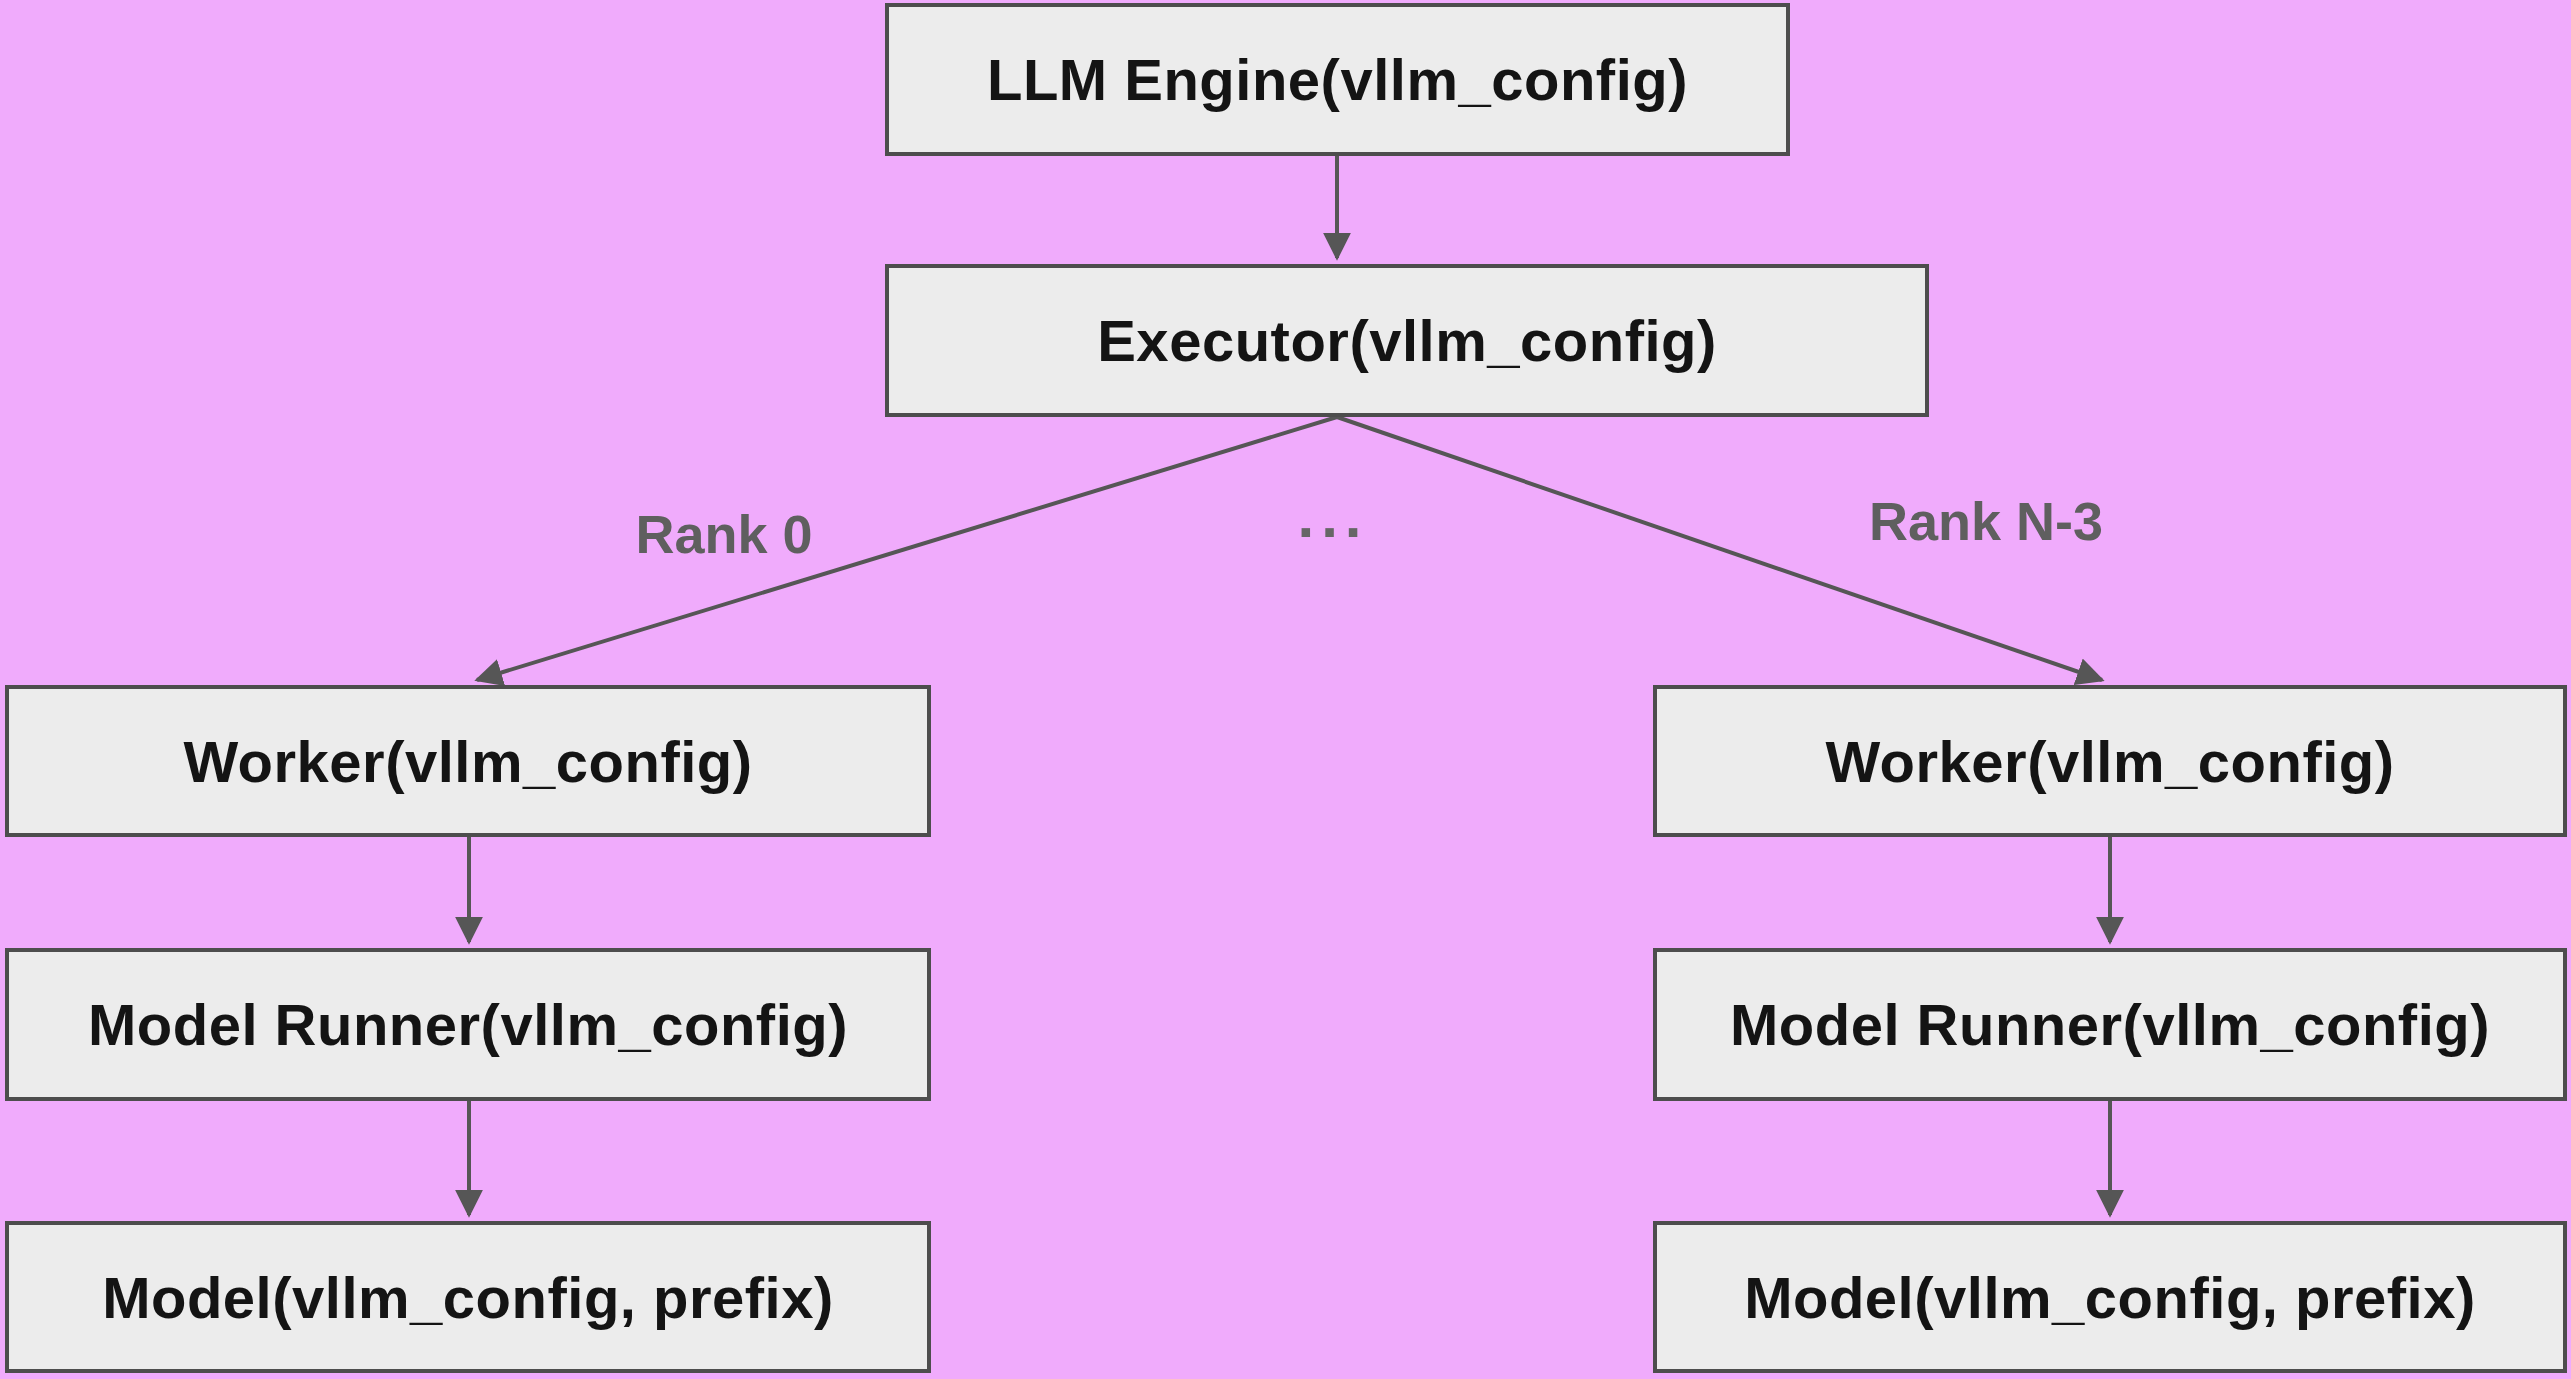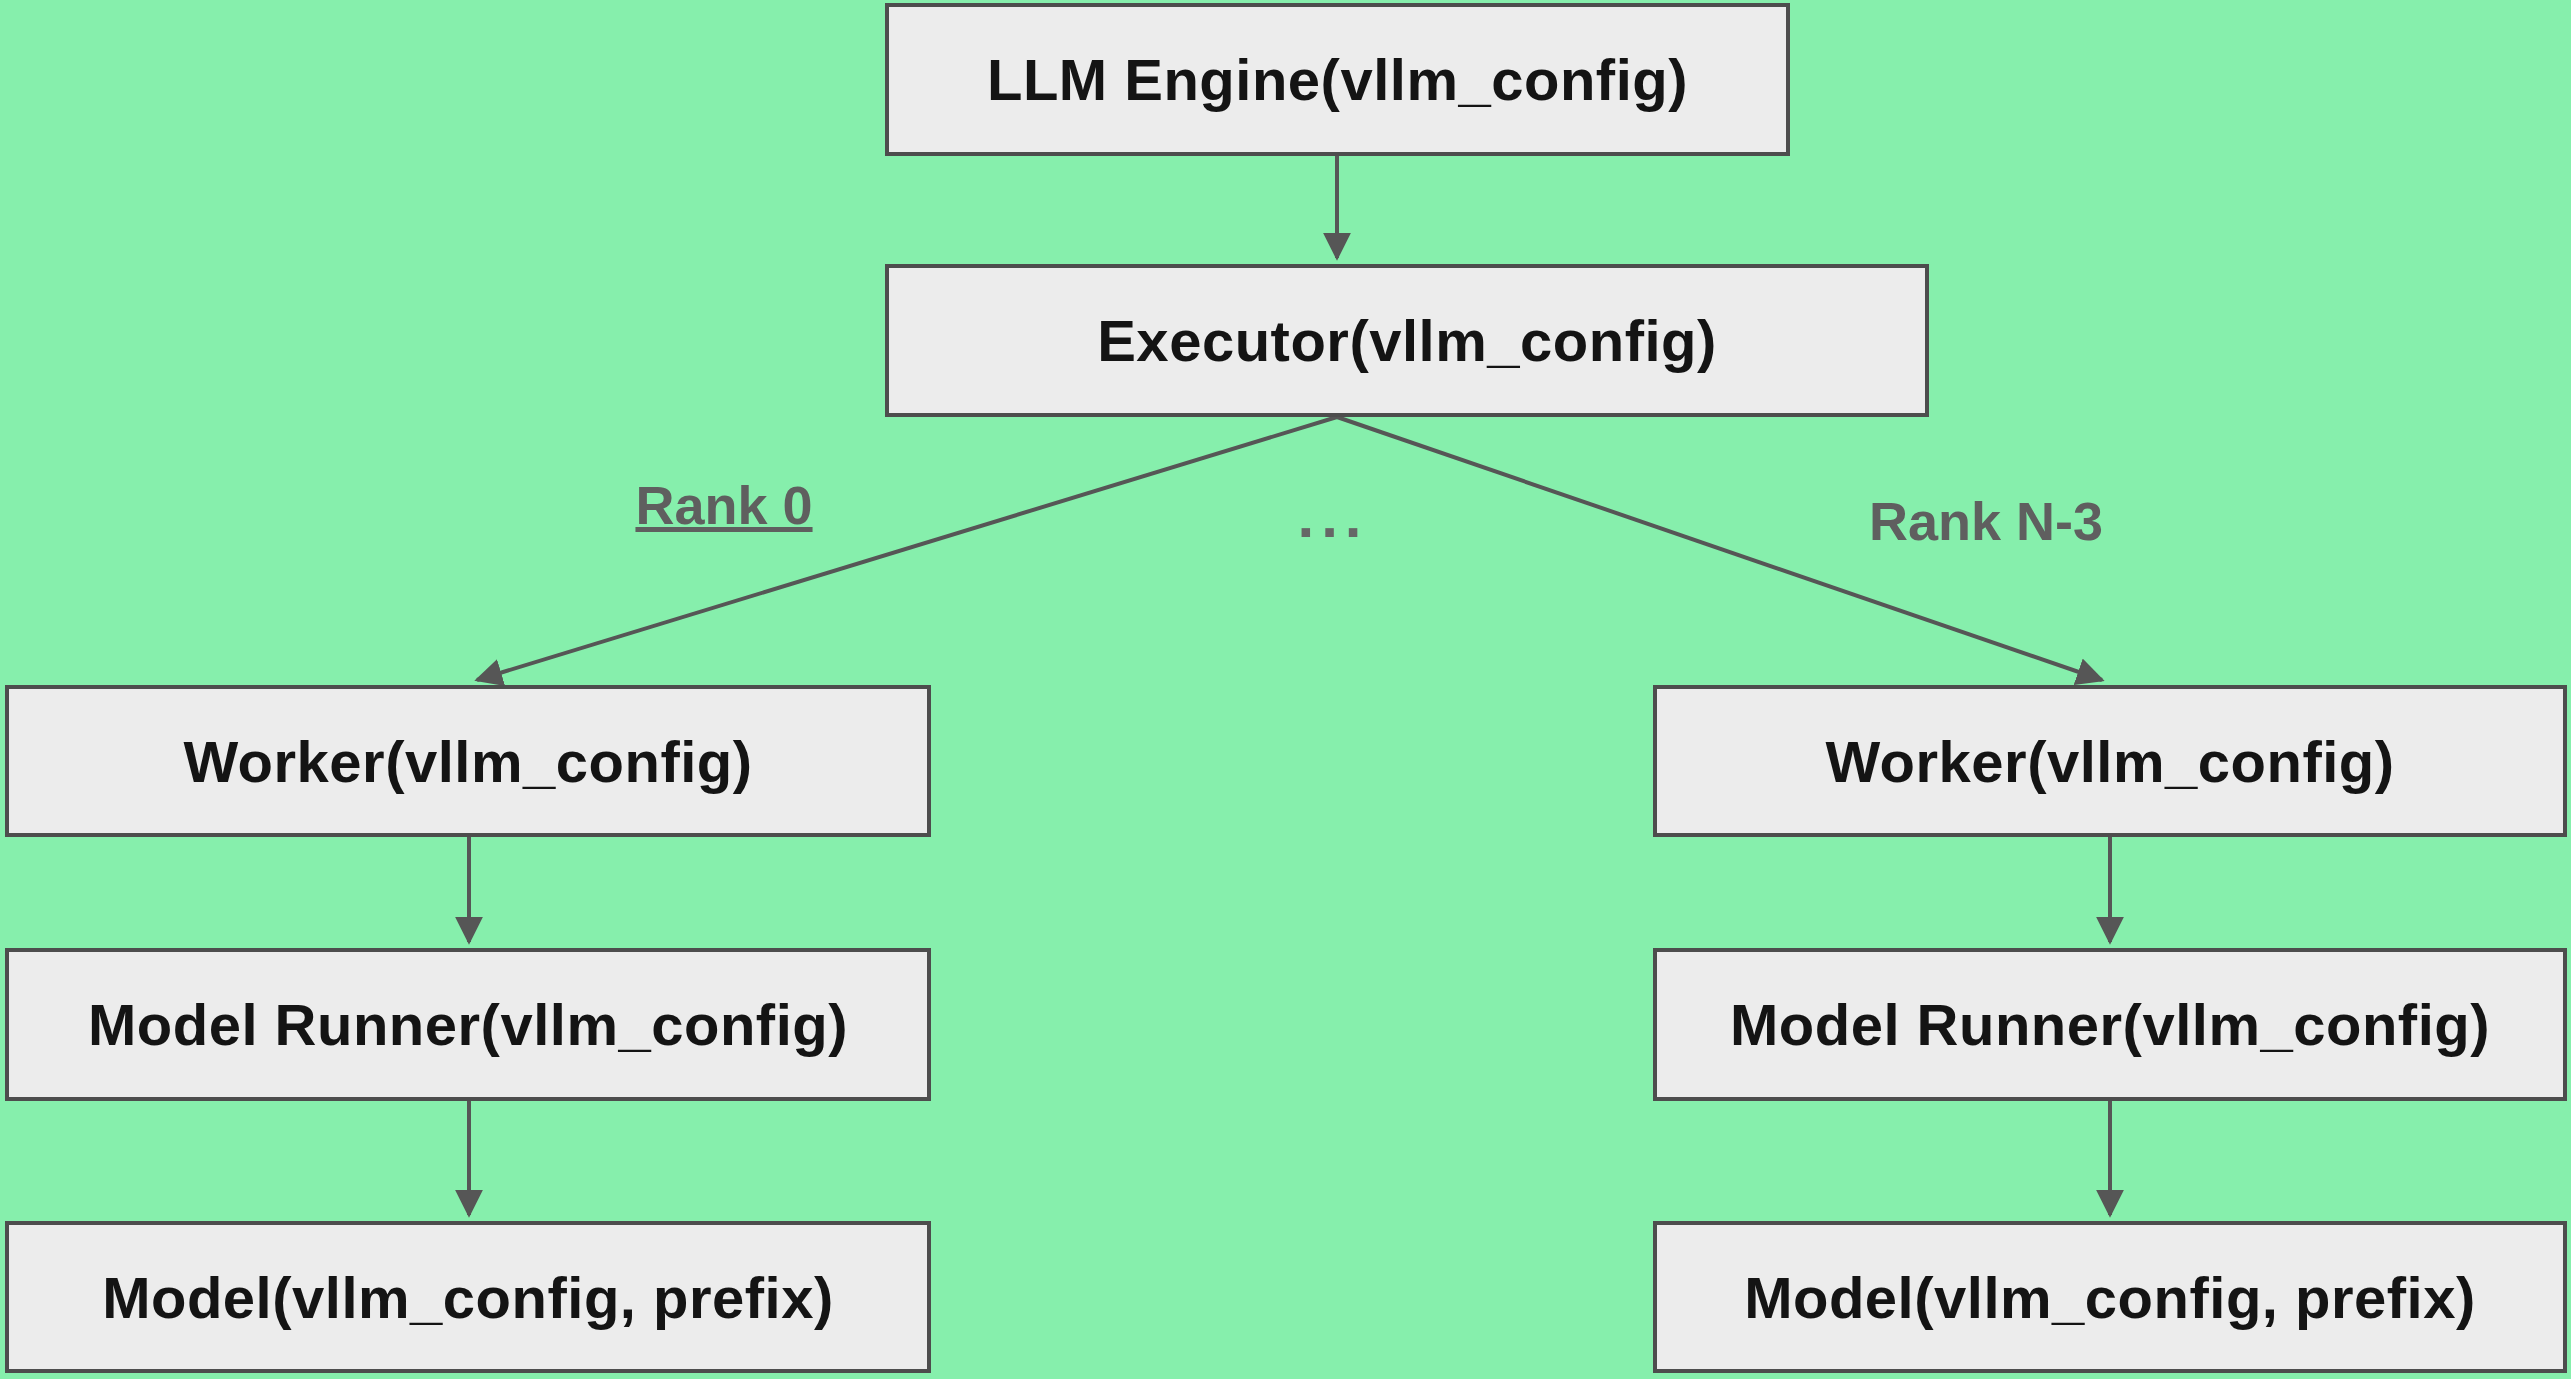--- a/index.html
+++ b/index.html
@@ -4,21 +4,21 @@
 <style>
   html, body {
     margin: 0;
     padding: 0;
     background: #000000;
   }
   .canvas {
     position: relative;
     width: 2571px;
     height: 1379px;
-    background: #86efac;
+    background: #f0abfc;
     overflow: hidden;
     font-family: "Liberation Sans", "DejaVu Sans", sans-serif;
   }
   .edges {
     position: absolute;
     left: 0;
     top: 0;
     width: 2571px;
     height: 1379px;
   }
@@ -45,21 +45,21 @@
   .node-model-runner-right{ left: 1653px; top: 948px;  width: 914px; height: 153px; }
   .node-model-right       { left: 1653px; top: 1221px; width: 914px; height: 152px; }
   .edge-label {
     position: absolute;
     transform: translate(-50%, -50%);
     color: #5f5f5f;
     font-size: 54px;
     font-weight: 600;
     white-space: nowrap;
   }
-  .edge-label-rank-0   { left: 724px;  top: 505px; text-decoration: underline; }
+  .edge-label-rank-0   { left: 724px;  top: 534px; }
   .edge-label-rank-n-1 { left: 1986px; top: 521px; }
   .edge-label-ellipsis {
     left: 1333px;
     top: 516px;
     font-size: 60px;
     font-weight: 700;
     letter-spacing: 7px;
     color: #666666;
   }
 </style>

